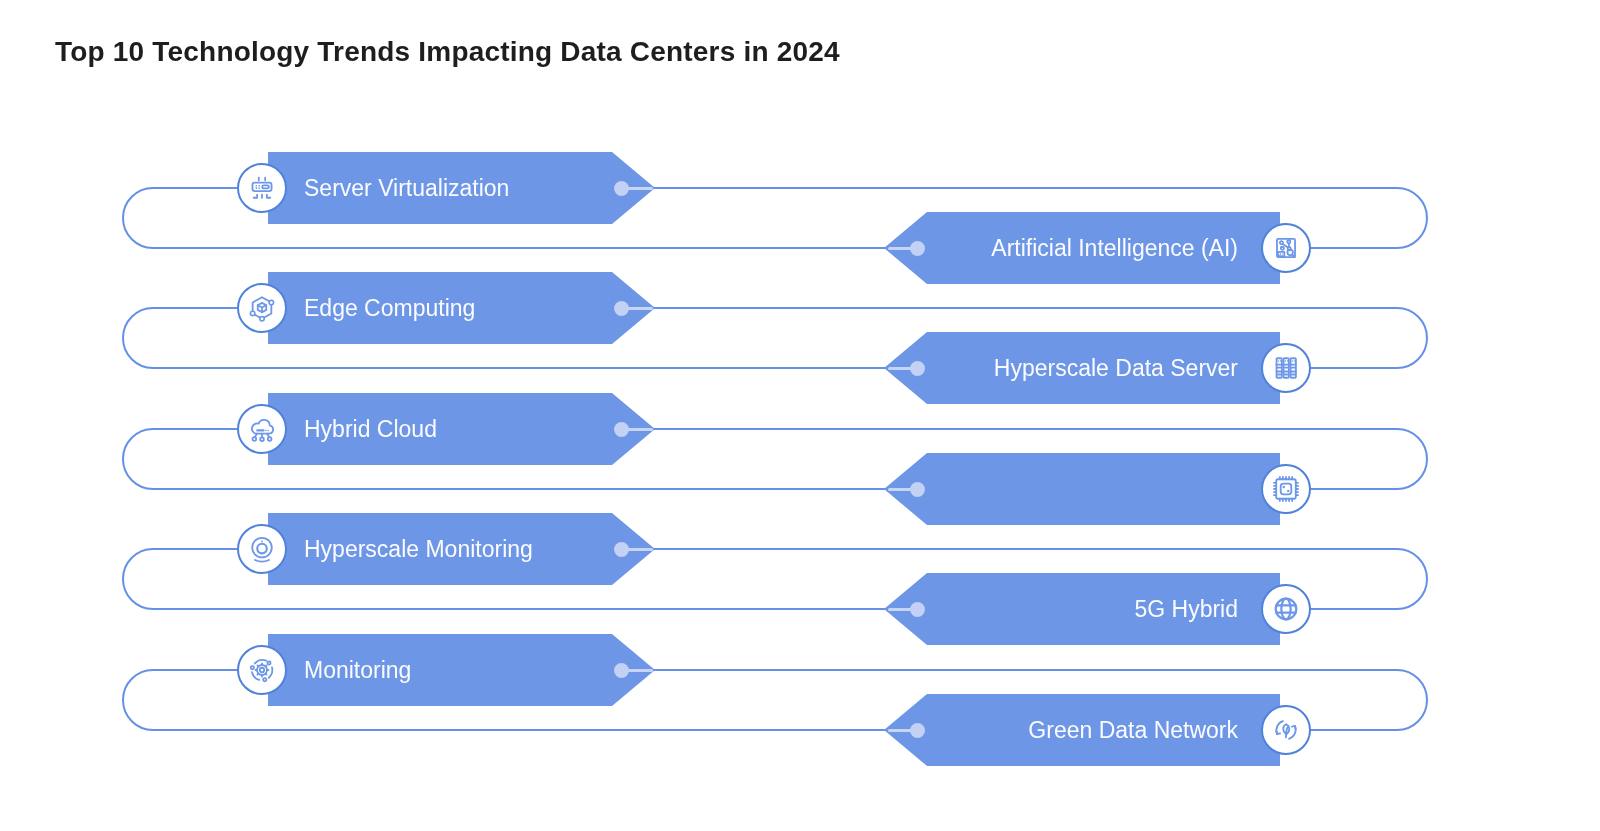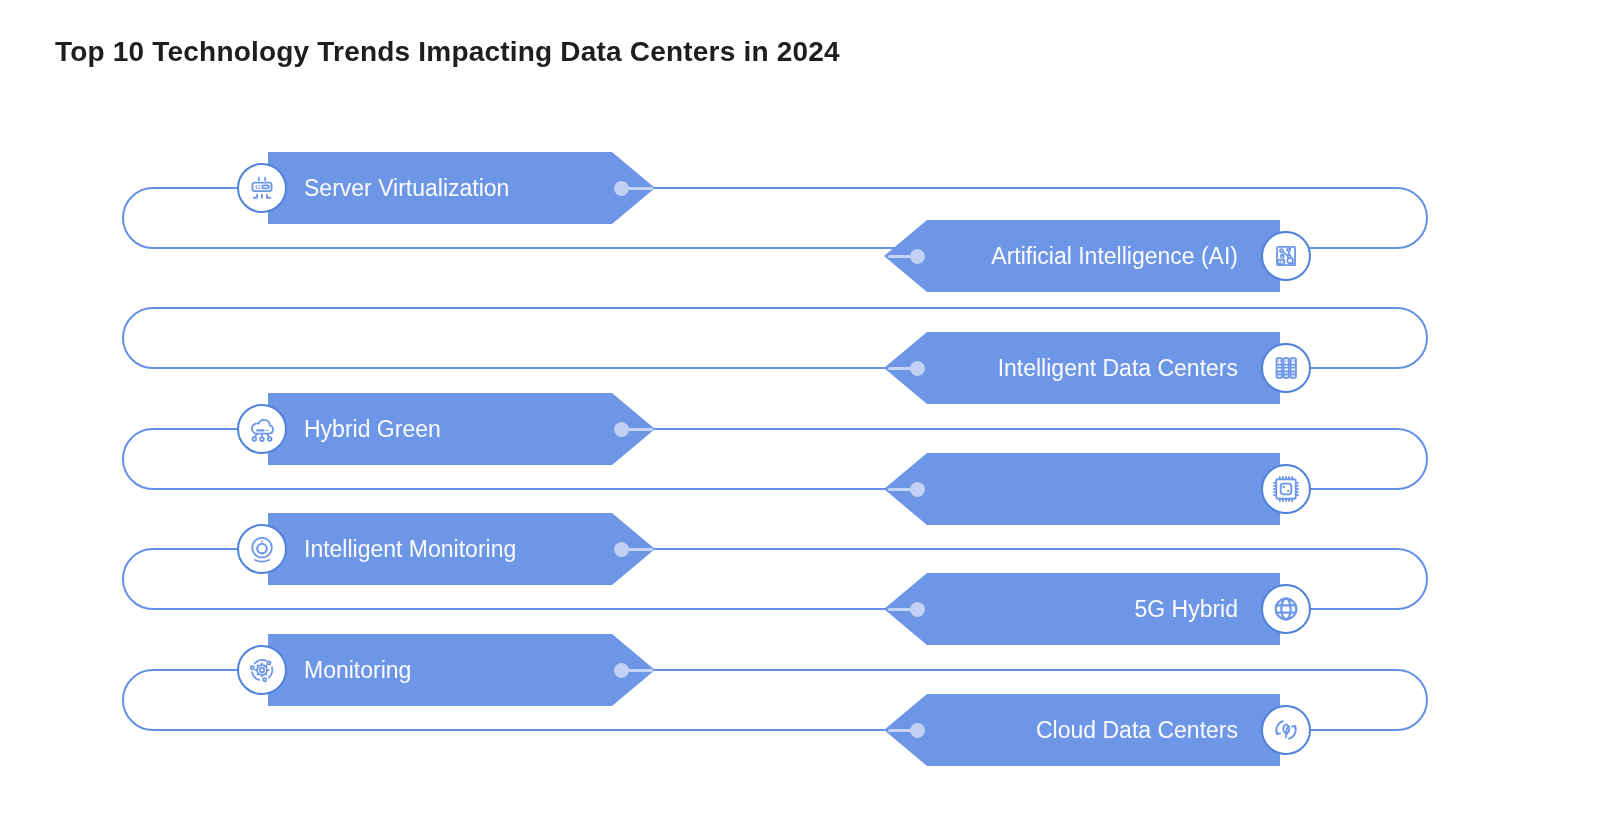--- a/index.html
+++ b/index.html
@@ -77,21 +77,21 @@
           <circle cx="10.7" cy="13.9" r=".8"></circle>
             <circle cx="13.3" cy="13.9" r=".8"></circle>
           <circle cx="10.7" cy="16.1" r=".8"></circle>
             <circle cx="13.3" cy="16.1" r=".8"></circle>
         </g>
       </svg>
     </div>
     <div class="label">Server Virtualization</div>
   </div>
 
-  <div class="banner right" style="top:220px">
+  <div class="banner right" style="top:212px">
     <div class="shape"></div>
     <div class="stub"></div>
     <div class="dot"></div>
     <div class="badge">
       <svg width="34" height="34" viewBox="0 0 32 32">
         <g class="icon-stroke">
           <rect x="7.5" y="7.5" width="17" height="17" rx="1"></rect>
           <circle cx="11.8" cy="11" r="1.5"></circle>
             <circle cx="18.6" cy="10.2" r="1.5"></circle>
           <circle cx="12.6" cy="16.3" r="1.5"></circle>
@@ -103,20 +103,40 @@
             <path d="M21.8 22.2l2.5 2.4"></path>
         </g>
         <text x="9.4" y="23.1" font-size="3.9" fill="#6d97e9" font-family="Liberation Sans, sans-serif">AI</text>
       </svg>
     </div>
     <div class="label">Artificial Intelligence (AI)</div>
   </div>
 
   <div class="loop" style="top:307px"></div>
 
+  <div class="banner left" style="top:272px">
+    <div class="shape"></div>
+    <div class="stub"></div>
+    <div class="dot"></div>
+    <div class="badge">
+      <svg width="34" height="34" viewBox="0 0 32 32">
+        <g class="icon-stroke">
+          <path d="M16 5.8 24.8 10.9 24.8 21.1 16 26.2 7.2 21.1 7.2 10.9 Z"></path>
+          <path d="M16 11.2 20 13.4 20 17.8 16 20 12 17.8 12 13.4 Z"></path>
+          <path d="M12 13.4 16 15.6 20 13.4 M16 15.6V20"></path>
+        </g>
+        <g>
+          <circle cx="24.8" cy="10.9" r="2.1" fill="#ffffff" stroke="#6d97e9" stroke-width="1.5"></circle>
+          <circle cx="7.2" cy="21.1" r="2.1" fill="#ffffff" stroke="#6d97e9" stroke-width="1.5"></circle>
+          <circle cx="16" cy="26.2" r="2.1" fill="#ffffff" stroke="#6d97e9" stroke-width="1.5"></circle>
+        </g>
+      </svg>
+    </div>
+    <div class="label">Edge Computing</div>
+  </div>
 
   <div class="banner right" style="top:332px">
     <div class="shape"></div>
     <div class="stub"></div>
     <div class="dot"></div>
     <div class="badge">
       <svg width="34" height="34" viewBox="0 0 32 32">
         <g class="icon-stroke" stroke-width="1.4">
           <rect x="7.1" y="6.8" width="5" height="18.4" rx=".8"></rect>
           <rect x="13.7" y="6.8" width="5" height="18.4" rx=".8"></rect>
@@ -129,21 +149,21 @@
         <g class="icon-fill">
           <circle cx="8.9" cy="9.4" r=".7"></circle>
             <circle cx="10.9" cy="9.4" r=".7"></circle>
           <circle cx="15.5" cy="9.4" r=".7"></circle>
             <circle cx="17.5" cy="9.4" r=".7"></circle>
           <circle cx="22.1" cy="9.4" r=".7"></circle>
             <circle cx="24.1" cy="9.4" r=".7"></circle>
         </g>
       </svg>
     </div>
-    <div class="label">Intelligent Data Centers</div>
+    <div class="label">Hyperscale Data Server</div>
   </div>
 
   <div class="loop" style="top:428px"></div>
 
   <div class="banner left" style="top:393px">
     <div class="shape"></div>
     <div class="stub"></div>
     <div class="dot"></div>
     <div class="badge">
       <svg width="34" height="34" viewBox="0 0 32 32">
@@ -156,21 +176,21 @@
           <circle cx="8.8" cy="25.4" r="1.7"></circle>
             <circle cx="16" cy="25.6" r="1.7"></circle>
             <circle cx="23.2" cy="25.4" r="1.7"></circle>
         </g>
         <g class="icon-fill">
           <circle cx="19.7" cy="17.3" r=".7"></circle>
             <circle cx="21.7" cy="17.3" r=".7"></circle>
         </g>
       </svg>
     </div>
-    <div class="label">Hybrid Green</div>
+    <div class="label">Hybrid Cloud</div>
   </div>
 
   <div class="banner right" style="top:453px">
     <div class="shape"></div>
     <div class="stub"></div>
     <div class="dot"></div>
     <div class="badge">
       <svg width="34" height="34" viewBox="0 0 32 32">
         <g class="icon-stroke" stroke-width="1.4">
           <path d="M10.2 4.7v2.1 M13.1 4.7v2.1 M16 4.7v2.1 M18.9 4.7v2.1 M21.8 4.7v2.1"></path>
@@ -197,21 +217,21 @@
     <div class="badge">
       <svg width="34" height="34" viewBox="0 0 32 32">
         <g class="icon-stroke">
           <circle cx="16" cy="14.7" r="9.2"></circle>
           <circle cx="16" cy="15.6" r="4.5" stroke-width="2"></circle>
           <path d="M9.4 26.3q6.6 3.1 13.2 0"></path>
         </g>
         <circle cx="16" cy="8.8" r=".9" class="icon-fill"></circle>
       </svg>
     </div>
-    <div class="label">Intelligent Monitoring</div>
+    <div class="label">Hyperscale Monitoring</div>
   </div>
 
   <div class="banner right" style="top:573px">
     <div class="shape"></div>
     <div class="stub"></div>
     <div class="dot"></div>
     <div class="badge">
       <svg width="34" height="34" viewBox="0 0 32 32">
         <g class="icon-thick">
           <circle cx="16" cy="16" r="9.7"></circle>
@@ -256,16 +276,16 @@
         <g class="icon-stroke" stroke-width="1.8">
           <path d="M7.6 19.8A9 9 0 0 1 13.2 7.7"></path>
           <path d="M7.6 19.8l-.6-2.9 M7.6 19.8l2.9-.6"></path>
           <path d="M24.4 12.2A9 9 0 0 1 18.8 24.3"></path>
           <path d="M24.4 12.2l.6 2.9 M24.4 12.2l-2.9.6"></path>
           <path d="M16.1 10.6c3.5 1.7 4.4 6.1.3 9.5-4.3-3.3-3.6-7.9-.3-9.5Z"></path>
           <path d="M15.9 22.9c.1-4 .4-7.3 1.6-9.6"></path>
         </g>
       </svg>
     </div>
-    <div class="label">Cloud Data Centers</div>
+    <div class="label">Green Data Network</div>
   </div>
 
 </div>
 
 </body></html>

